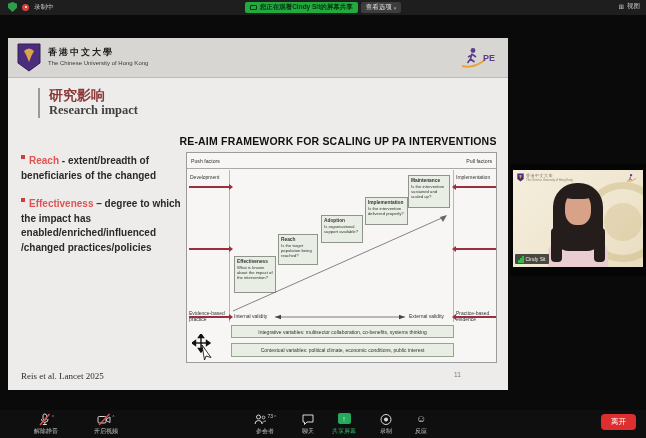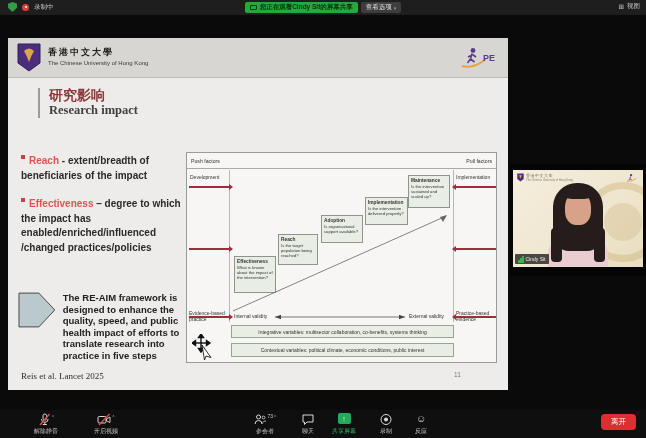--- a/index.html
+++ b/index.html
@@ -150,37 +150,32 @@
       </svg>
     </div>
 
     <div class="title-block">
       <div class="title-zh">研究影响</div>
       <div class="title-en">Research impact</div>
     </div>
 
     <div class="bullets">
       <div class="bullet-item">
-        <span class="sq"></span><span class="term">Reach</span><span> - extent/breadth of beneficiaries of the impact</span>
+        <span class="sq"></span><span class="term">Reach</span><span> - extent/breadth of beneficiaries of the changed</span>
       </div>
       <div class="bullet-item">
         <span class="sq"></span><span class="term">Effectiveness</span><span> – degree to which the impact has enabled/enriched/influenced /changed practices/policies</span>
       </div>
     </div>
 
-    <div class="callout">
-      <svg width="38" height="36" viewBox="0 0 38 36">
-        <polygon points="1,1 21,1 37,18 21,35 1,35" fill="#b9c9cc" stroke="#4a4a4a" stroke-width="1"></polygon>
-      </svg>
-      <div class="callout-text"><span>The RE-AIM framework is designed to enhance the quality, speed, and public health impact of efforts to translate research into practice in </span><b>five steps</b></div>
-    </div>
 
     <div class="citation">Reis et al. Lancet 2025</div>
     <div class="pagenum">11</div>
 
+    <div class="dg-title">RE-AIM FRAMEWORK FOR SCALING UP PA INTERVENTIONS</div>
 
     <div class="frame">
       <div class="toprow">
         <span class="pushf">Push factors</span>
         <span class="pullf">Pull factors</span>
       </div>
       <div class="vline" style="left:42px;"></div>
       <div class="vline" style="left:266px;"></div>
 
       <div class="lab" style="left:3px;top:21px;width:38px;">Development</div>

